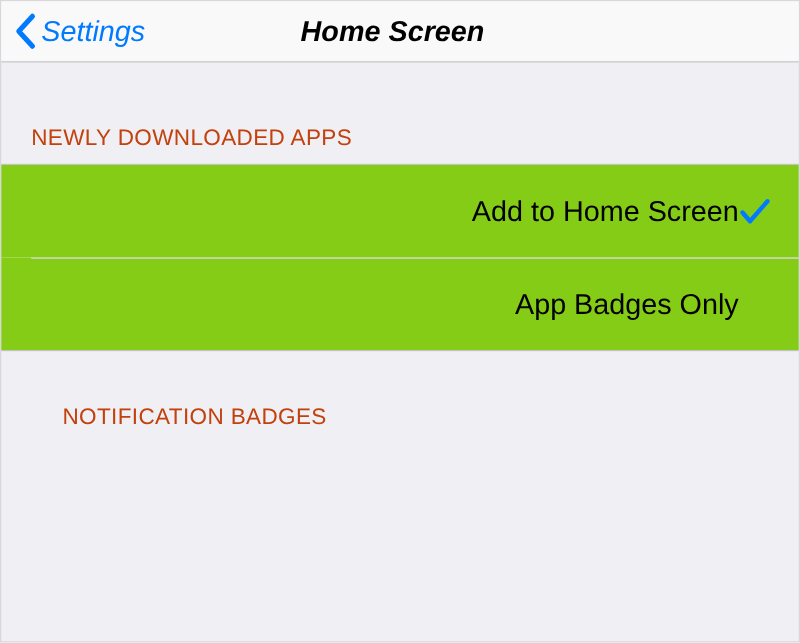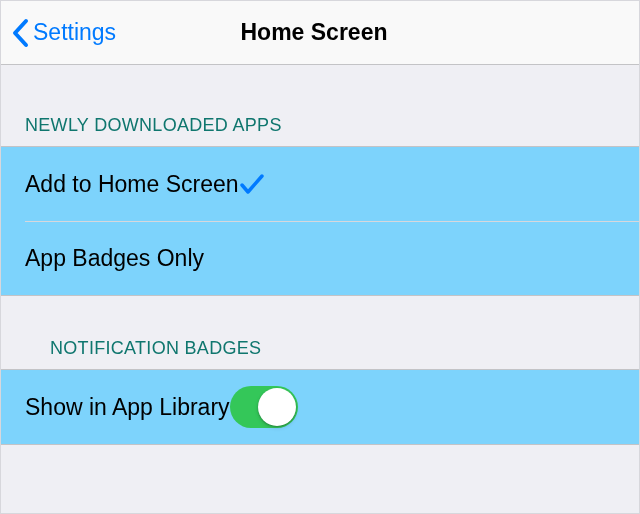--- a/index.html
+++ b/index.html
@@ -18,26 +18,27 @@
     .page {
       width: 640px;
       height: 514px;
       background: #efeff4;
       border: 1px solid #d7d7dc;
       position: relative;
     }
 
     
     .navbar {
-      height: 64px;
+      height: 49px;
       background: #f9f9f9;
       border-bottom: 1px solid #c3c3c6;
       display: flex;
       align-items: center;
       position: relative;
+      font-style: italic;
     }
     .back-button {
       display: flex;
       align-items: center;
       padding-left: 10px;
       color: #007aff;
       cursor: pointer;
     }
     .back-chevron {
       display: inline-block;
@@ -60,41 +61,41 @@
       font-weight: 600;
       color: #000;
       pointer-events: none;
     }
 
     
     .section-header {
       padding: 50px 24px 10px 24px;
       font-size: 18px;
       letter-spacing: 0.3px;
-      color: #0f766e;
+      color: #c2410c;
       text-transform: uppercase;
     }
     .section-header.tight {
       padding-top: 42px;
       margin-left: 25px;
     }
 
     
     .cell-group {
       background: #ffffff;
       border-top: 1px solid #c3c3c6;
       border-bottom: 1px solid #c3c3c6;
     }
     .cell {
       display: flex;
       align-items: center;
-      justify-content: flex-start;
+      justify-content: flex-end;
       padding: 0 22px 0 24px;
       height: 74px;
-      background: #7dd3fc;
+      background: #84cc16;
       position: relative;
     }
     .cell + .cell::before {
       content: "";
       position: absolute;
       top: 0;
       left: 24px;
       right: 0;
       height: 1px;
       background: #d7d7dc;
@@ -168,22 +169,14 @@
       <span class="cell-label">App Badges Only</span>
       <span class="checkmark hidden">
         <svg width="26" height="24" viewBox="0 0 26 24">
           <polyline points="3,13 9,20 23,4" fill="none" stroke="#007aff" stroke-width="3.5" stroke-linecap="round" stroke-linejoin="round"></polyline>
         </svg>
       </span>
     </div>
   </div>
 
   <div class="section-header tight">Notification Badges</div>
-  <div class="cell-group">
-    <div class="cell">
-      <span class="cell-label">Show in App Library</span>
-      <div class="switch">
-        <div class="switch-knob"></div>
-      </div>
-    </div>
-  </div>
 
 </div>
 
 </body></html>

